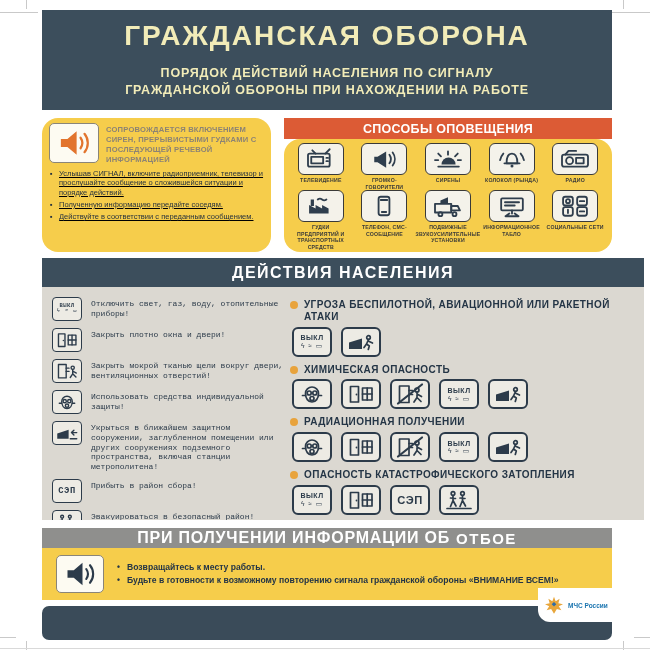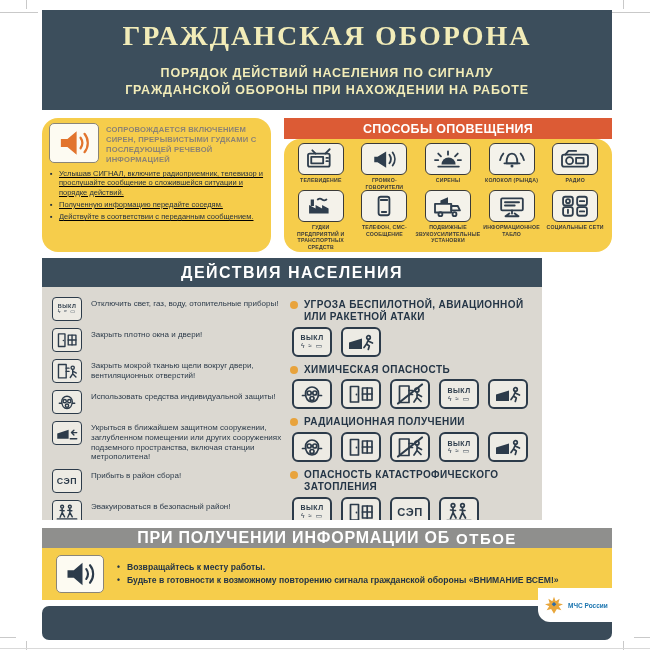--- a/index.html
+++ b/index.html
@@ -4,21 +4,21 @@
 <style>
   html,body{margin:0;padding:0;background:#fff;}
   .page{position:relative;width:650px;height:650px;background:#fff;overflow:hidden;
         font-family:"Liberation Sans","DejaVu Sans",sans-serif;}
   .crop{position:absolute;background:#c9c9c9;}
   .baseline{position:absolute;left:0;top:648px;width:650px;height:1px;background:#d9d9d9;}
 
   
   .masthead{position:absolute;left:42px;top:10px;width:570px;height:100px;background:#3c4e5c;
             text-align:center;box-sizing:border-box;padding-top:10px;}
-  .m-title{color:#f2ecb8;font-size:28px;font-weight:bold;letter-spacing:2px;font-family:Liberation Serif, serif;}
+  .m-title{color:#f2ecb8;font-size:28px;font-weight:bold;letter-spacing:2px;}
   .m-sub{color:#f2ecb8;font-size:12.5px;font-weight:bold;letter-spacing:.8px;line-height:1.35;margin-top:13px;}
 
   
   .row-boxes{position:absolute;left:42px;top:118px;width:570px;height:134px;display:flex;gap:13px;}
   .box{display:flex;flex-direction:column;overflow:hidden;}
   .box-head{height:21px;flex:0 0 21px;background:#dc5b35;color:#fff;font-weight:bold;
             font-size:12.5px;display:flex;align-items:center;justify-content:center;letter-spacing:.3px;}
   .box-body{flex:1;background:#f6cd4b;box-sizing:border-box;overflow:hidden;border-radius:16px;}
   .signal-box{width:229px;flex:0 0 229px;}
   .notify-box{flex:1;}
@@ -33,26 +33,26 @@
   .sig-list li::before{content:"▪";position:absolute;left:1px;top:0;color:#26323e;}
 
   .not-body{display:grid;grid-template-columns:repeat(5,1fr);grid-template-rows:1fr 1fr;
             padding:4px 8px 3px 8px;column-gap:6px;}
   .ncell{display:flex;flex-direction:column;align-items:center;min-width:0;}
   .nico{width:46px;height:32px;flex:0 0 32px;background:#f4f2ea;border:1.5px solid #3a3a38;border-radius:6px;
         color:#2f3e4d;display:flex;align-items:center;justify-content:center;padding:2px;box-sizing:border-box;}
   .nlab{font-size:5.2px;font-weight:bold;color:#3a3a38;text-align:center;line-height:1.25;margin-top:2px;letter-spacing:.2px;}
 
   
-  .actions{position:absolute;left:42px;top:258px;width:500px;height:262px;display:flex;flex-direction:column;}
+  .actions{position:absolute;left:42px;top:258px;width:602px;height:262px;display:flex;flex-direction:column;}
   .act-head{height:29px;flex:0 0 29px;background:#3c4e5c;color:#fff;font-weight:bold;font-size:16px;
             letter-spacing:1.5px;display:flex;align-items:center;justify-content:center;}
   .act-body{flex:1;background:#dbd8d1;display:flex;padding:10px 6px 4px 10px;box-sizing:border-box;overflow:hidden;}
   .act-left{width:232px;flex:0 0 232px;}
-  .act-item{display:flex;gap:9px;margin-bottom:7px;align-items:flex-start;}
+  .act-item{display:flex;gap:9px;margin-bottom:7px;align-items:flex-start;font-family:Liberation Mono, monospace;}
   .aico{width:30px;height:24px;flex:0 0 30px;background:#edebe4;border:1.5px solid #2c3b4a;border-radius:4px;
         color:#2c3b4a;display:flex;align-items:center;justify-content:center;font-size:5.5px;padding:1px;box-sizing:border-box;}
   .act-text{font-size:8px;color:#2c3b4a;line-height:1.22;font-weight:500;padding-top:2px;}
 
   .act-right{flex:1;padding-left:6px;padding-top:2px;}
   .danger{margin-bottom:7px;}
   .dtitle{display:flex;gap:6px;align-items:flex-start;}
   .dot{width:8px;height:8px;flex:0 0 8px;border-radius:50%;background:#e8a33c;margin-top:2px;}
   .dtext{font-size:10px;font-weight:bold;color:#243546;letter-spacing:.4px;line-height:1.18;}
   .drow{display:flex;gap:9px;margin:4px 0 0 2px;}

